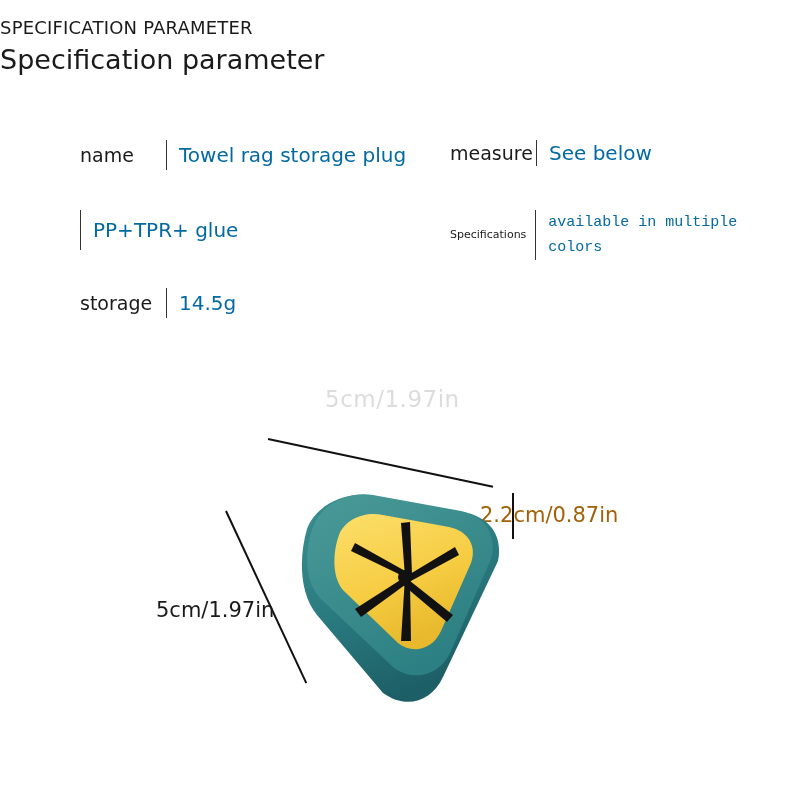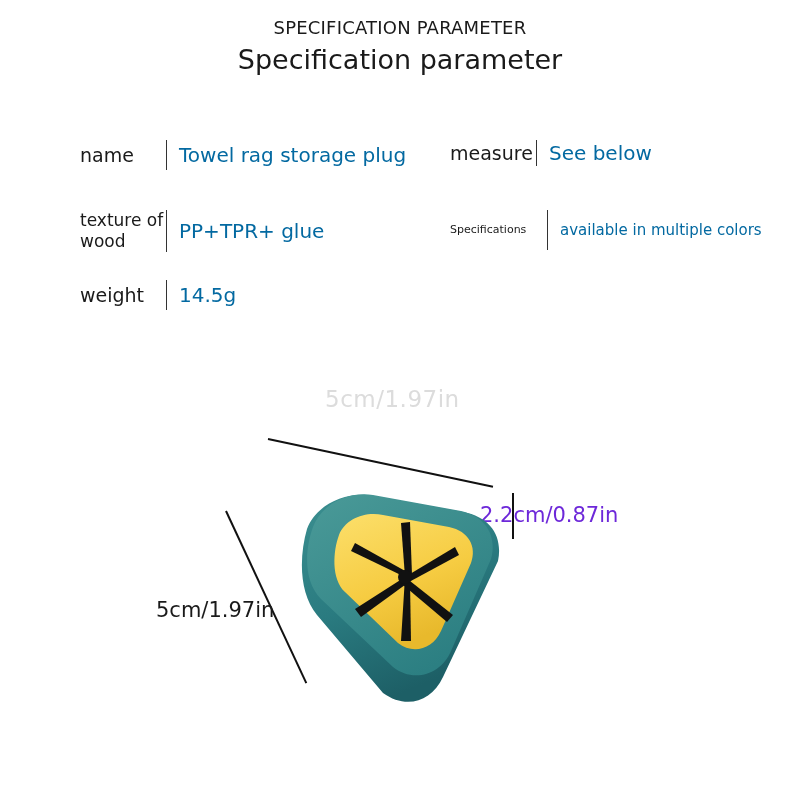--- a/index.html
+++ b/index.html
@@ -15,21 +15,21 @@
     color: #1a1a1a;
     overflow: hidden;
   }
 
   
   .header {
     position: absolute;
     top: 16px;
     left: 0;
     width: 100%;
-    text-align: center;
+    text-align: left;
   }
   .header .eyebrow {
     font-size: 18px;
     letter-spacing: 0.2px;
     color: #1a1a1a;
     line-height: 24px;
   }
   .header .title {
     font-size: 27px;
     color: #1a1a1a;
@@ -88,20 +88,21 @@
   .divider.tall   { min-height: 40px; }
   .divider.short  { min-height: 26px; }
 
   .spec-value {
     font-size: 20px;
     color: #0369a1;
     line-height: 25px;
   }
   .spec-value.small {
     font-size: 15px;
+    font-family: Liberation Mono, monospace;
   }
 
   
   .product-area {
     position: absolute;
     top: 370px;
     left: 0;
     width: 800px;
     height: 430px;
   }
@@ -120,21 +121,21 @@
     left: 156px;
     top: 228px;
     font-size: 21px;
     color: #1a1a1a;
   }
   .dim-right {
     position: absolute;
     left: 480px;
     top: 133px;
     font-size: 21px;
-    color: #6d28d9;
+    color: #a16207;
   }
 
   .measure-line {
     position: absolute;
     background: #111;
   }
 
   
   .line-top {
     width: 230px;
@@ -185,34 +186,33 @@
     </div>
     <div class="spec-cell right">
       <div class="spec-label lbl-measure">measure</div>
       <div class="divider short"></div>
       <div class="spec-value">See below</div>
     </div>
   </div>
 
   <div class="spec-row">
     <div class="spec-cell left">
-      <div class="spec-label two-line lbl-texture">texture of wood</div>
       <div class="divider tall"></div>
       <div class="spec-value">PP+TPR+ glue</div>
     </div>
     <div class="spec-cell right">
       <div class="spec-label small lbl-specs">Specifications</div>
       <div class="divider tall"></div>
       <div class="spec-value small">available in multiple colors</div>
     </div>
   </div>
 
   <div class="spec-row">
     <div class="spec-cell left">
-      <div class="spec-label lbl-weight">weight</div>
+      <div class="spec-label lbl-weight">storage</div>
       <div class="divider"></div>
       <div class="spec-value">14.5g</div>
     </div>
   </div>
 
 </div>
 
 <div class="product-area">
 
   <div class="watermark">5cm/1.97in</div>

